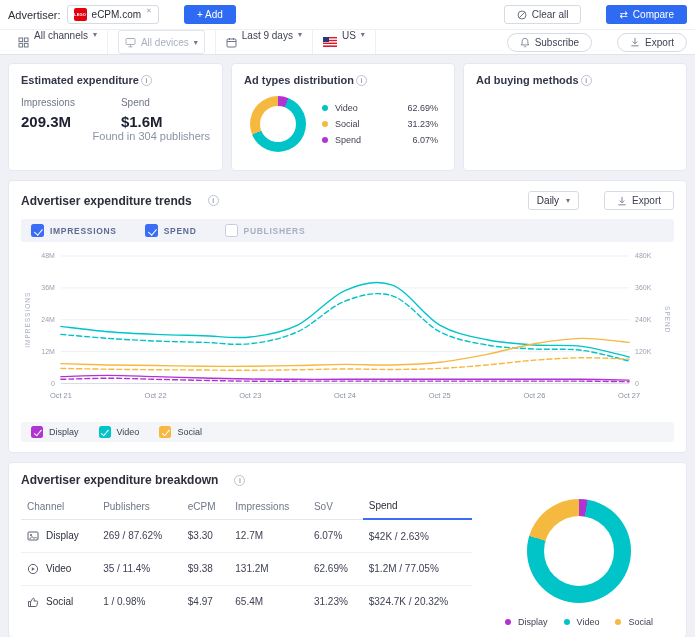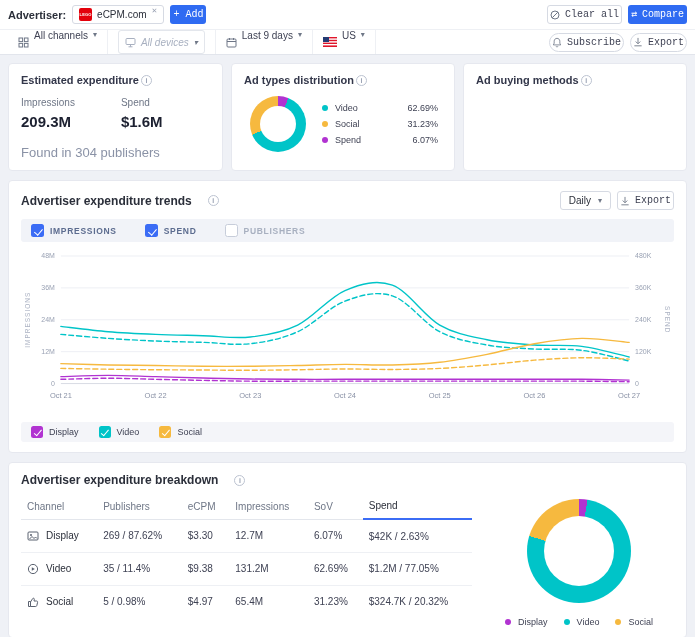--- a/index.html
+++ b/index.html
@@ -6,57 +6,57 @@
   html,body { margin:0; padding:0; }
   body {
     width:695px; height:637px; overflow:hidden;
     background:#eff1f6; color:#2b2f3a;
     font-family:"Liberation Sans", sans-serif; font-size:10px;
   }
   
   .topbar { height:29px; background:#fff; display:flex; align-items:center;
     justify-content:space-between; padding:0 8px; }
   .tb-left, .tb-right { display:flex; align-items:center; gap:6px; }
-  .adv-label { font-size:11px; color:#2b2f3a;font-weight:bold; }
+  .adv-label { font-size:11px; color:#2b2f3a; }
   .chip { display:inline-flex; align-items:center; gap:5px; border:1px solid #d6dae3;
     border-radius:3px; padding:2px 6px; background:#fff; font-size:10px; position:relative; cursor:pointer; }
   .lego { width:13px; height:13px; border-radius:2px; background:#e3000b; color:#fff;
     font-size:4px; font-weight:bold; display:flex; align-items:center; justify-content:center; letter-spacing:.2px; }
   .chip-x { font-size:7px; color:#9aa2b4; position:relative; top:-4px; }
   .btn { display:inline-flex; align-items:center; gap:5px; font-size:10px; border-radius:3px;
-    padding:3px 2px; border:1px solid transparent; background:#fff; cursor:pointer;
-    font-family:Liberation Mono, monospace; color:#3f4254; }
+    padding:3px 12px; border:1px solid transparent; background:#fff; cursor:pointer;
+    font-family:Liberation Sans, sans-serif; color:#3f4254;margin-left:19px; }
   .btn.ghost { border-color:#d6dae3; }
   .btn.blue { background:#2f6bf2; color:#fff; }
   .btn.pill { border-radius:12px; border-color:#d6dae3; }
   .ico { display:inline-flex; align-items:center; line-height:1; }
   .filterbar { height:26px; background:#fff; border-top:1px solid #eef0f4;
     border-bottom:1px solid #e2e5ec; display:flex; align-items:center;
     justify-content:space-between; padding:0 8px; }
   .fb-left { display:flex; align-items:center; height:100%; }
   .fb-right { display:flex; align-items:center; gap:6px; }
   .filter-item { display:flex; gap:5px; padding:0 10px; height:100%;
     border-right:1px solid #eef0f4; cursor:pointer; font-size:10px; color:#3f4254; }
-  .filter-item.disabled { color:#a8b0c0;font-style:italic; }
+  .filter-item.disabled { color:#a8b0c0; }
   .filter-item.disabled .boxed { border:1px solid #e3e6ec; border-radius:3px; padding:2px 6px;
     display:inline-flex; align-items:center; gap:5px; }
   .caret { font-size:8px; color:#6f7787; }
   
   .content { padding:8px; }
   .cards-row { display:flex; gap:8px; margin-bottom:9px; }
   .card { background:#fff; border:1px solid #e6e8ef; border-radius:4px; padding:10px 12px; height:108px; }
   .card.est { width:215px; }
   .card.dnt { flex:1; }
   .card-title { font-size:11px; font-weight:bold; color:#33374a; display:flex; align-items:center; gap:2px; }
   .info { width:11px; height:11px; min-width:11px; border:1px solid #bcc3d1; border-radius:50%;
     color:#9aa2b4; font-size:7px; display:inline-flex; align-items:center; justify-content:center; }
   .est-grid { display:flex; gap:46px; margin-top:11px; }
   .est-label { font-size:10px; color:#6f7787; }
   .est-value { font-size:15px; font-weight:bold; color:#1c2030; margin-top:5px; }
-  .est-foot { font-size:13px; color:#8a92a6; margin-top:15px; }
+  .est-foot { font-size:11px; color:#8a92a6; text-align:right; }
   .donut-row { display:flex; align-items:center; gap:16px; margin-top:10px; padding-left:6px; }
   .donut { position:relative; border-radius:50%; }
   .donut.sm { width:56px; height:56px; min-width:56px; }
   .donut.sm .hole { position:absolute; inset:10px; background:#fff; border-radius:50%; }
   .donut.lg { width:104px; height:104px; }
   .donut.lg .hole { position:absolute; inset:17px; background:#fff; border-radius:50%; }
   .legend-col { flex:1; display:flex; flex-direction:column; gap:6px; padding-right:4px; }
   .legend-row { display:flex; align-items:center; font-size:9px; color:#3f4254; }
   .bullet { width:6px; height:6px; min-width:6px; border-radius:50%; margin-right:7px; }
   .legend-row .val { margin-left:auto; }
@@ -416,21 +416,21 @@
                   <span class="channel-cell">
                 <span class="ico">
                   <svg width="12" height="12" viewBox="0 0 12 12" fill="none" stroke="#5b6270">
                         <path d="M1.5 5.5h2v5h-2z"></path>
                         <path d="M3.5 6l2-3.2c.2-.4.5-.6.9-.6.6 0 1 .5.9 1.1L7 5h2.6c.7 0 1.2.6 1 1.3l-.8 3.3c-.1.5-.6.9-1.1.9H3.5"></path>
                       </svg>
                 </span>
                 <span>Social</span>
               </span>
                 </td>
-              <td>5 / 0.98%</td>
+              <td>1 / 0.98%</td>
               <td>$4.97</td>
               <td>65.4M</td>
               <td>31.23%</td>
               <td>$324.7K / 20.32%</td>
             </tr>
           </tbody>
         </table>
       </div>
       <div class="bk-chart">
         <div class="donut lg" style="background: conic-gradient(rgb(177, 51, 209) 0%, rgb(177, 51, 209) 2.63%, rgb(0, 196, 200) 2.63%, rgb(0, 196, 200) 79.68%, rgb(246, 185, 63) 79.68%, rgb(246, 185, 63) 100%);">

